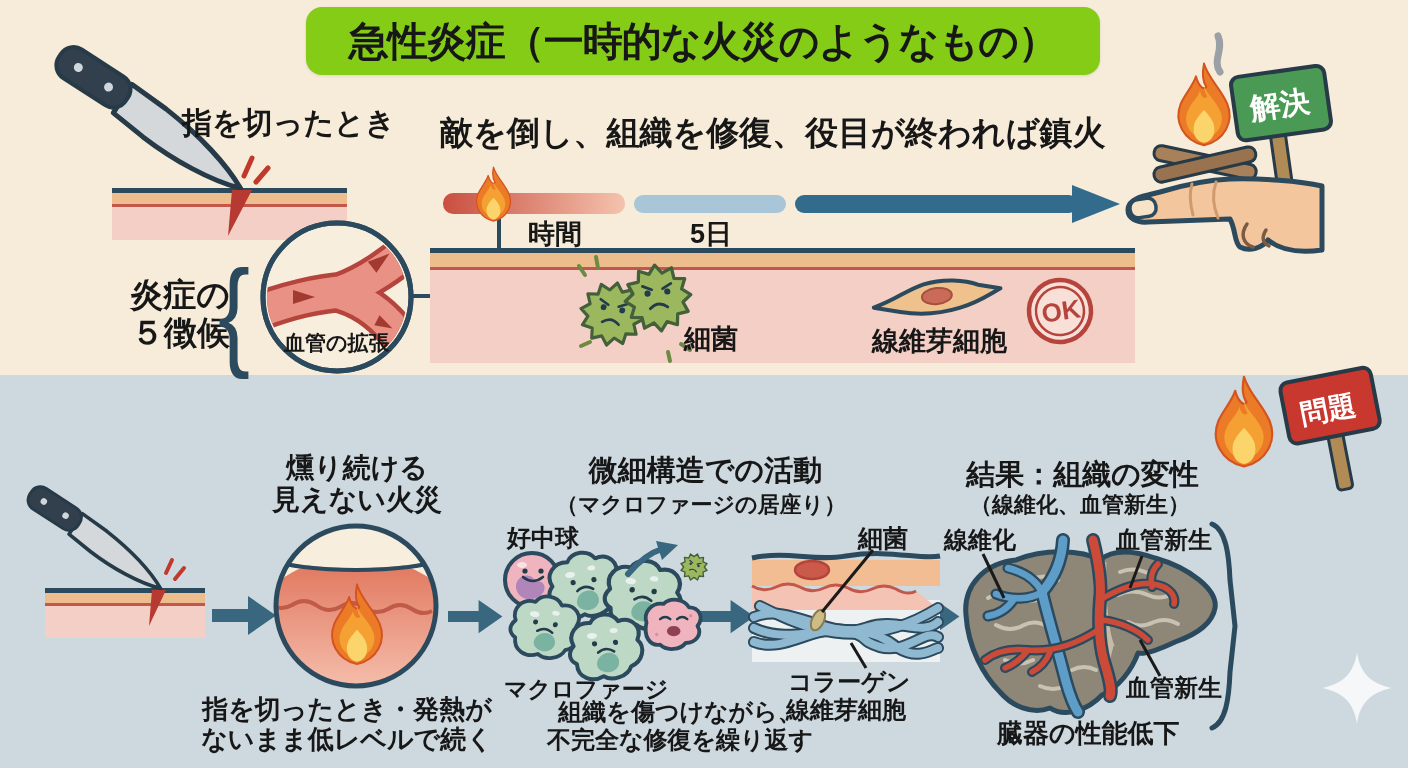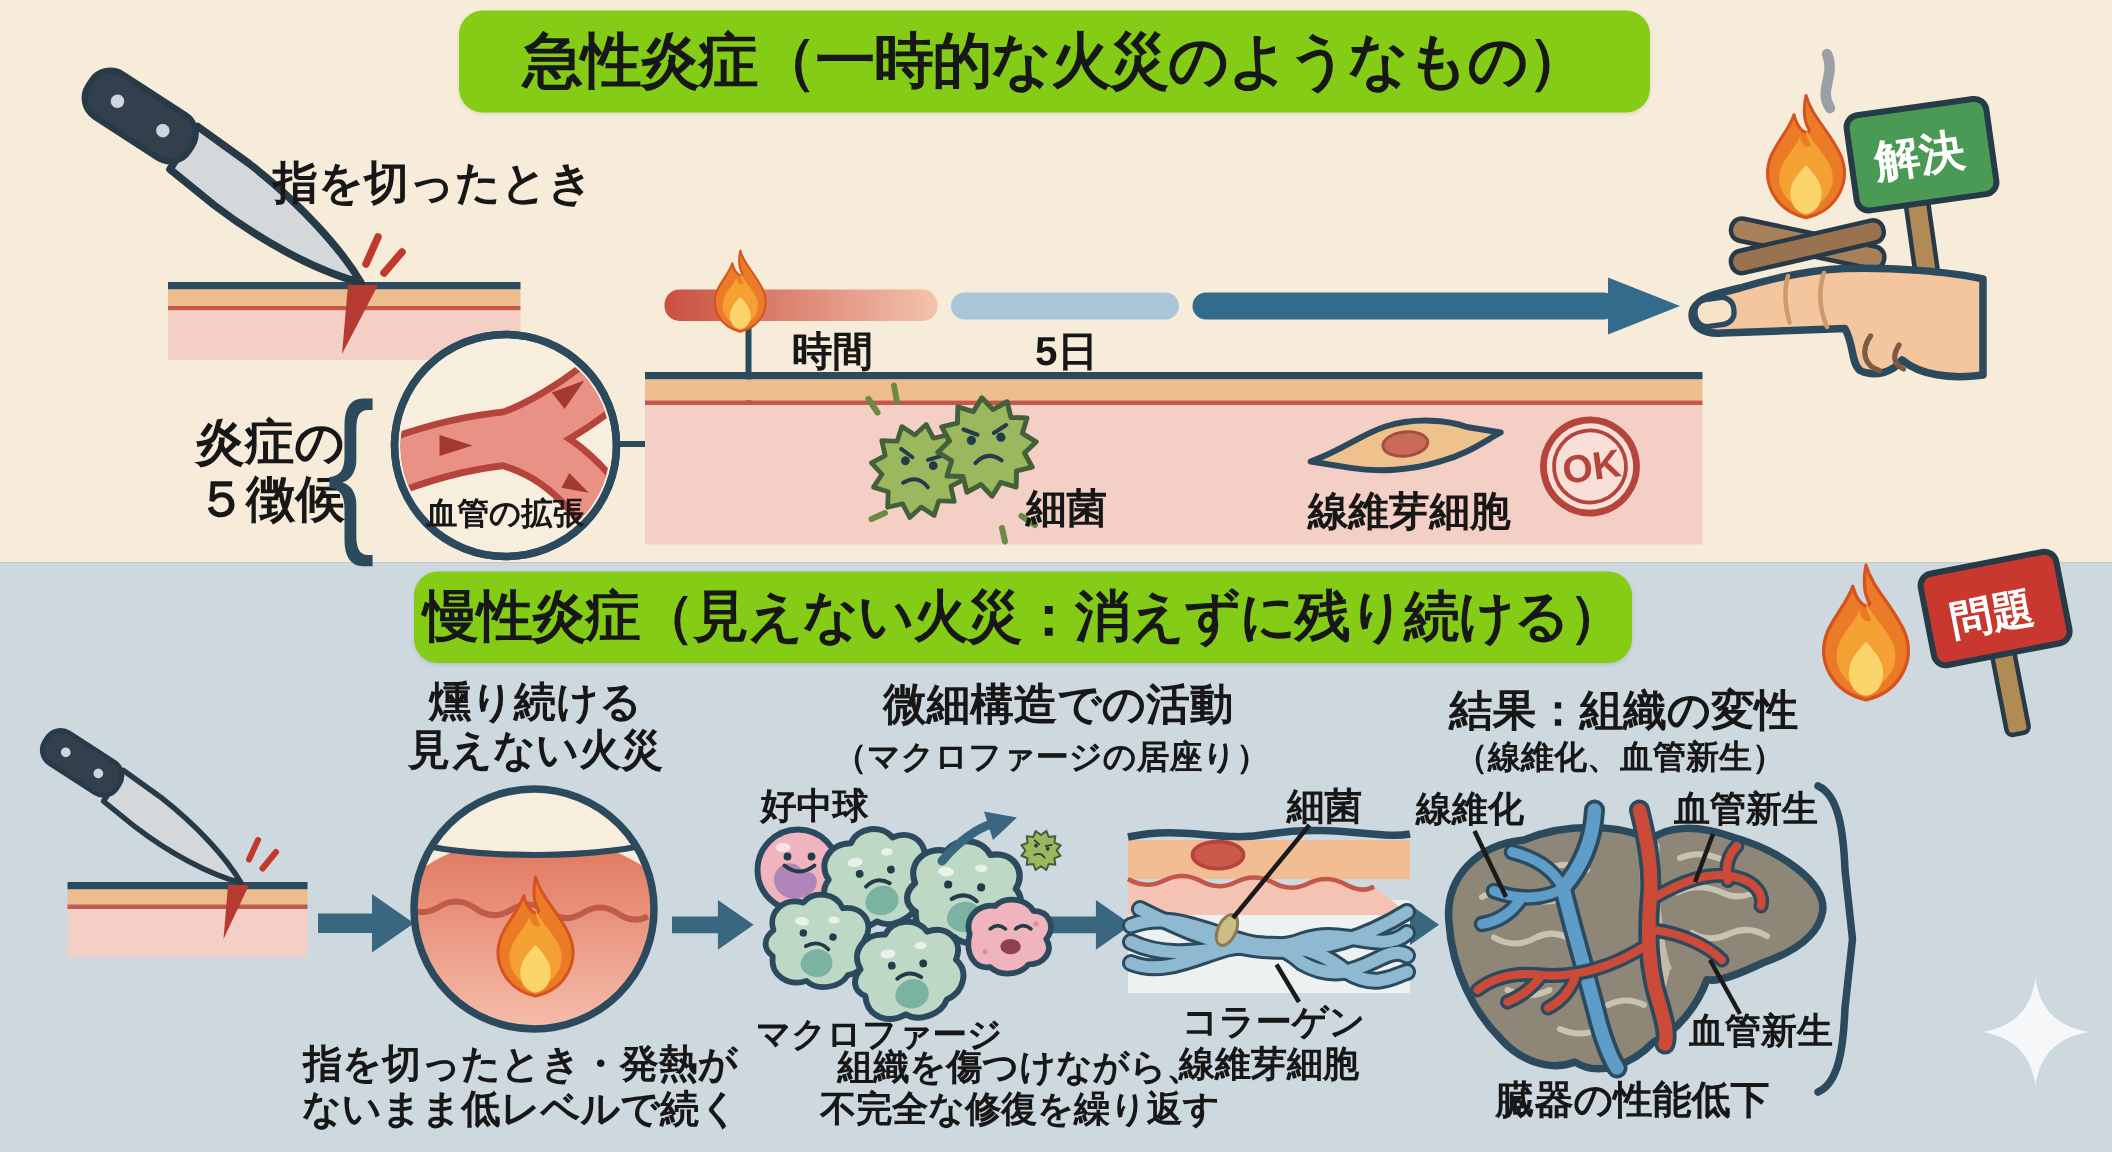--- a/index.html
+++ b/index.html
@@ -308,31 +308,29 @@
   <div class="txt" style="left:182px;top:106px;font-size:30px;">指を切ったとき</div>
 
   <div class="txt center" style="left:70px;top:276px;width:160px;font-size:33px;text-align:right;">
     <div>炎症の</div>
     <div>５徴候</div>
   </div>
   <div class="brace" style="left:218px;top:244px;font-size:96px;transform:scale(1,1.25);transform-origin:top left;">{</div>
 
   <div class="txt" style="left:284px;top:331px;font-size:21px;">血管の拡張</div>
 
+  <div class="txt" style="left:440px;top:114px;font-size:33px;">敵を倒し、組織を修復、役目が終われば鎮火</div>
   <div class="txt" style="left:528px;top:219px;font-size:27px;">時間</div>
   <div class="txt" style="left:690px;top:219px;font-size:27px;">5日</div>
 
   <div class="txt" style="left:684px;top:324px;font-size:27px;">細菌</div>
   <div class="txt" style="left:872px;top:326px;font-size:27px;">線維芽細胞</div>
   <div class="txt" style="left:1038px;top:296px;width:46px;text-align:center;font-size:26px;color:#b5443c;transform:rotate(-8deg);">OK</div>
   <div class="txt white center" style="left:1240px;top:88px;width:80px;font-size:30px;transform:rotate(-8deg);">解決</div>
 
-  <div class="titlebox" style="left:276px;top:381px;width:812px;height:61px;">
-    <div class="txt" style="position:static;font-size:37px;letter-spacing:-1px;">慢性炎症（見えない火災：消えずに残り続ける）</div>
-  </div>
   <div class="txt white center" style="left:1288px;top:394px;width:80px;font-size:28px;transform:rotate(-11deg);">問題</div>
 
   <div class="txt center" style="left:257px;top:452px;width:200px;font-size:28px;">
     <div>燻り続ける</div>
     <div>見えない火災</div>
   </div>
   <div class="txt center" style="left:197px;top:694px;width:300px;font-size:26px;">
     <div>指を切ったとき・発熱が</div>
     <div>ないまま低レベルで続く</div>
   </div>

